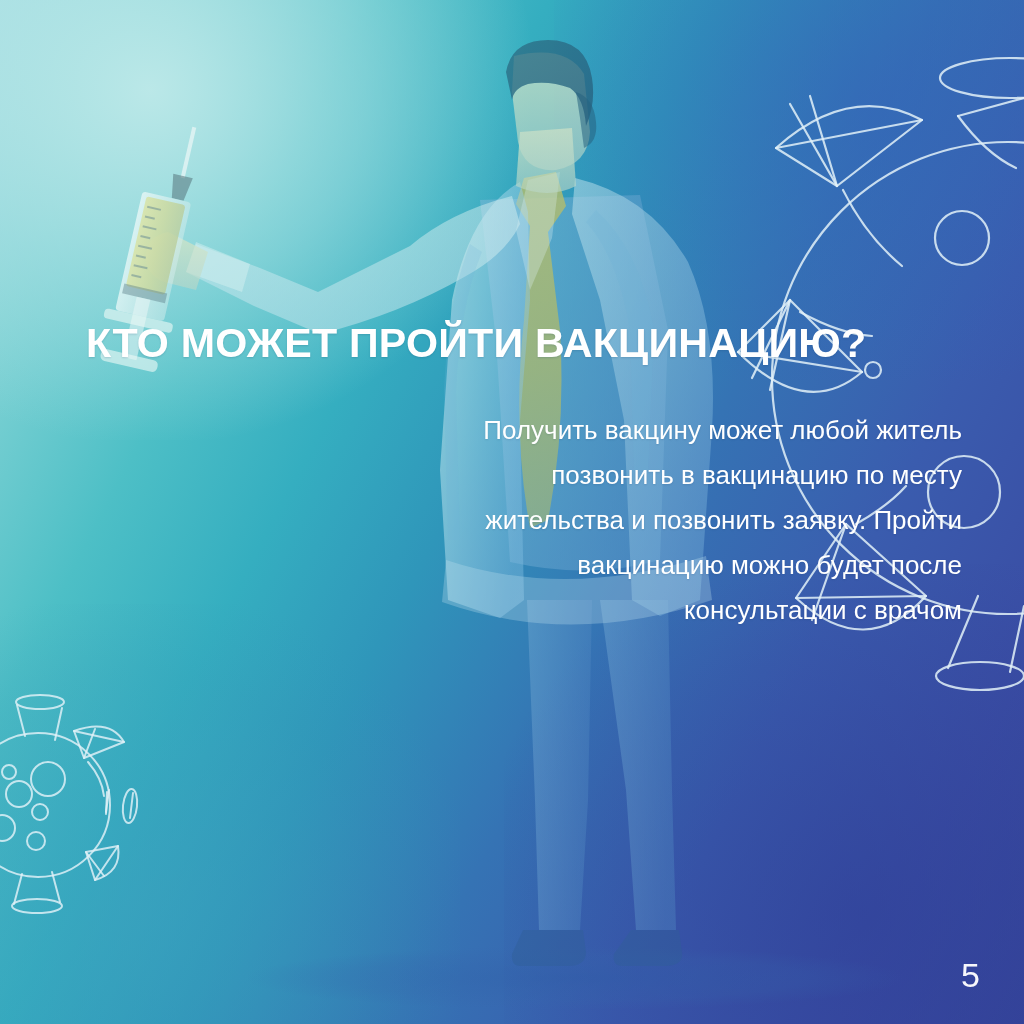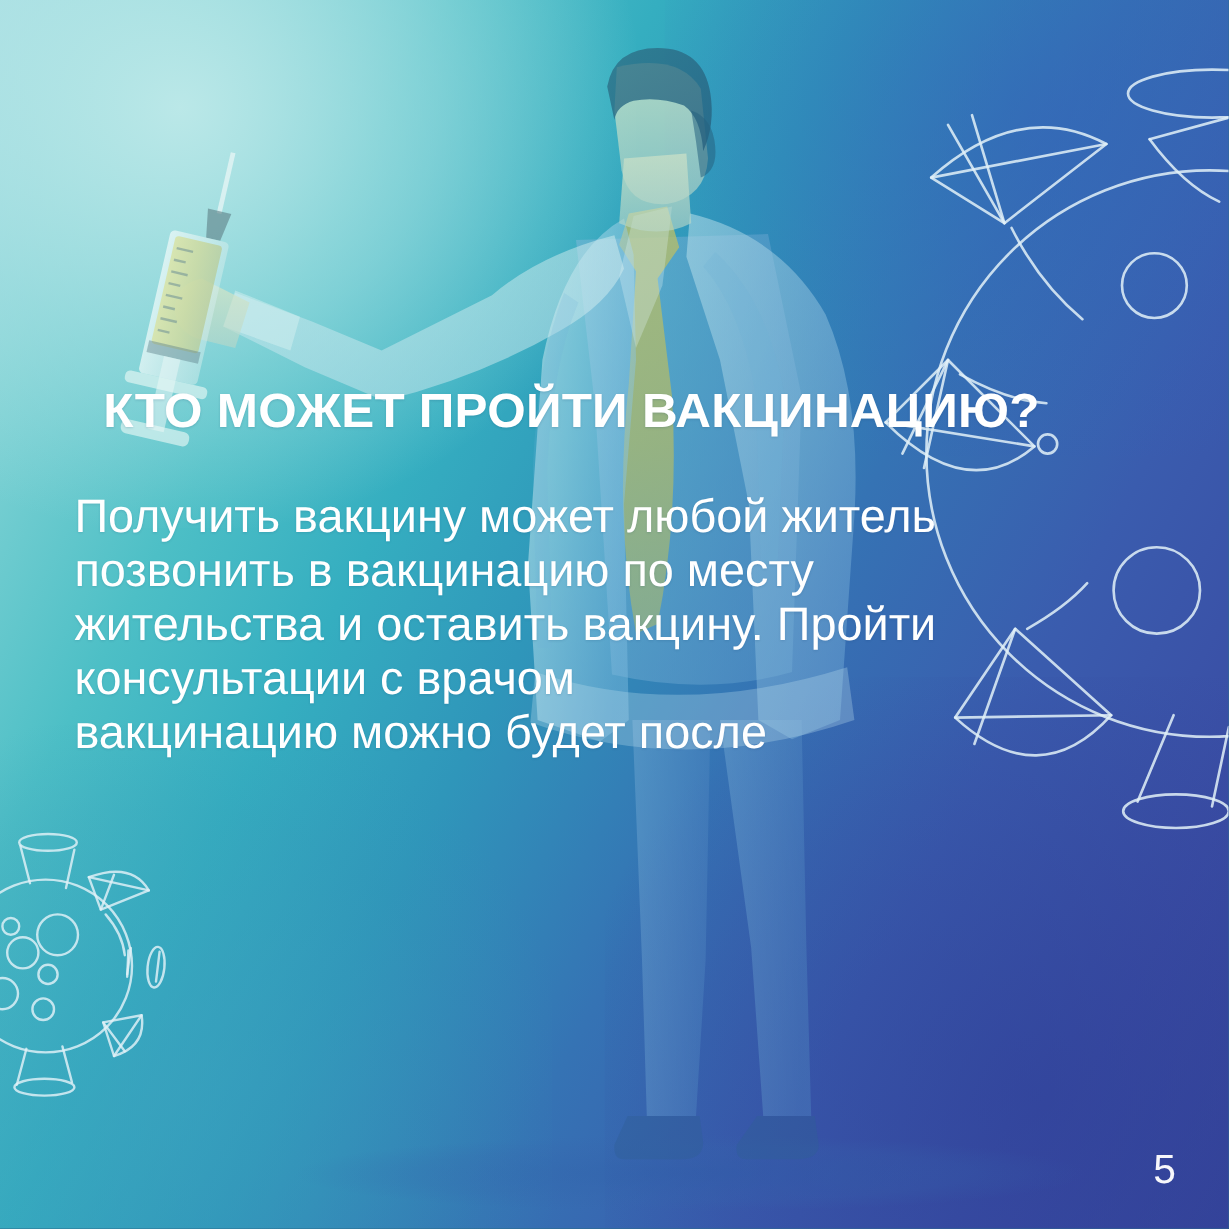--- a/index.html
+++ b/index.html
@@ -111,23 +111,23 @@
     text-shadow: 0 1px 2px rgba(20,60,100,0.18);
   }
   .body-text {
     position: absolute;
     left: 62px;
     top: 404px;
     width: 900px;
     color: #ffffff;
     font-family: "Liberation Sans", sans-serif;
     font-weight: normal;
-    font-size: 39px;
+    font-size: 26px;
     line-height: 45px;
-    text-align: left;
+    text-align: right;
     text-shadow: 0 1px 2px rgba(20,60,100,0.14);
   }
   .body-text .ln { display: block; white-space: nowrap; }
 
   .page-number {
     position: absolute;
     right: 44px;
     bottom: 36px;
     color: #ffffff;
     font-family: "Liberation Sans", sans-serif;
@@ -363,21 +363,21 @@
     </g>
   </svg>
 
   <div class="content">
 
     <div class="headline">КТО МОЖЕТ ПРОЙТИ ВАКЦИНАЦИЮ?</div>
 
     <div class="body-text">
       <span class="ln">Получить вакцину может любой житель</span>
       <span class="ln">позвонить в вакцинацию по месту</span>
-      <span class="ln">жительства и оставить вакцину. Пройти</span>
+      <span class="ln">жительства и позвонить заявку. Пройти</span>
+      <span class="ln">вакцинацию можно будет после</span>
       <span class="ln">консультации с врачом</span>
-      <span class="ln">вакцинацию можно будет после</span>
     </div>
 
     <div class="page-number">5</div>
   </div>
 
 </div>
 
 </body></html>

